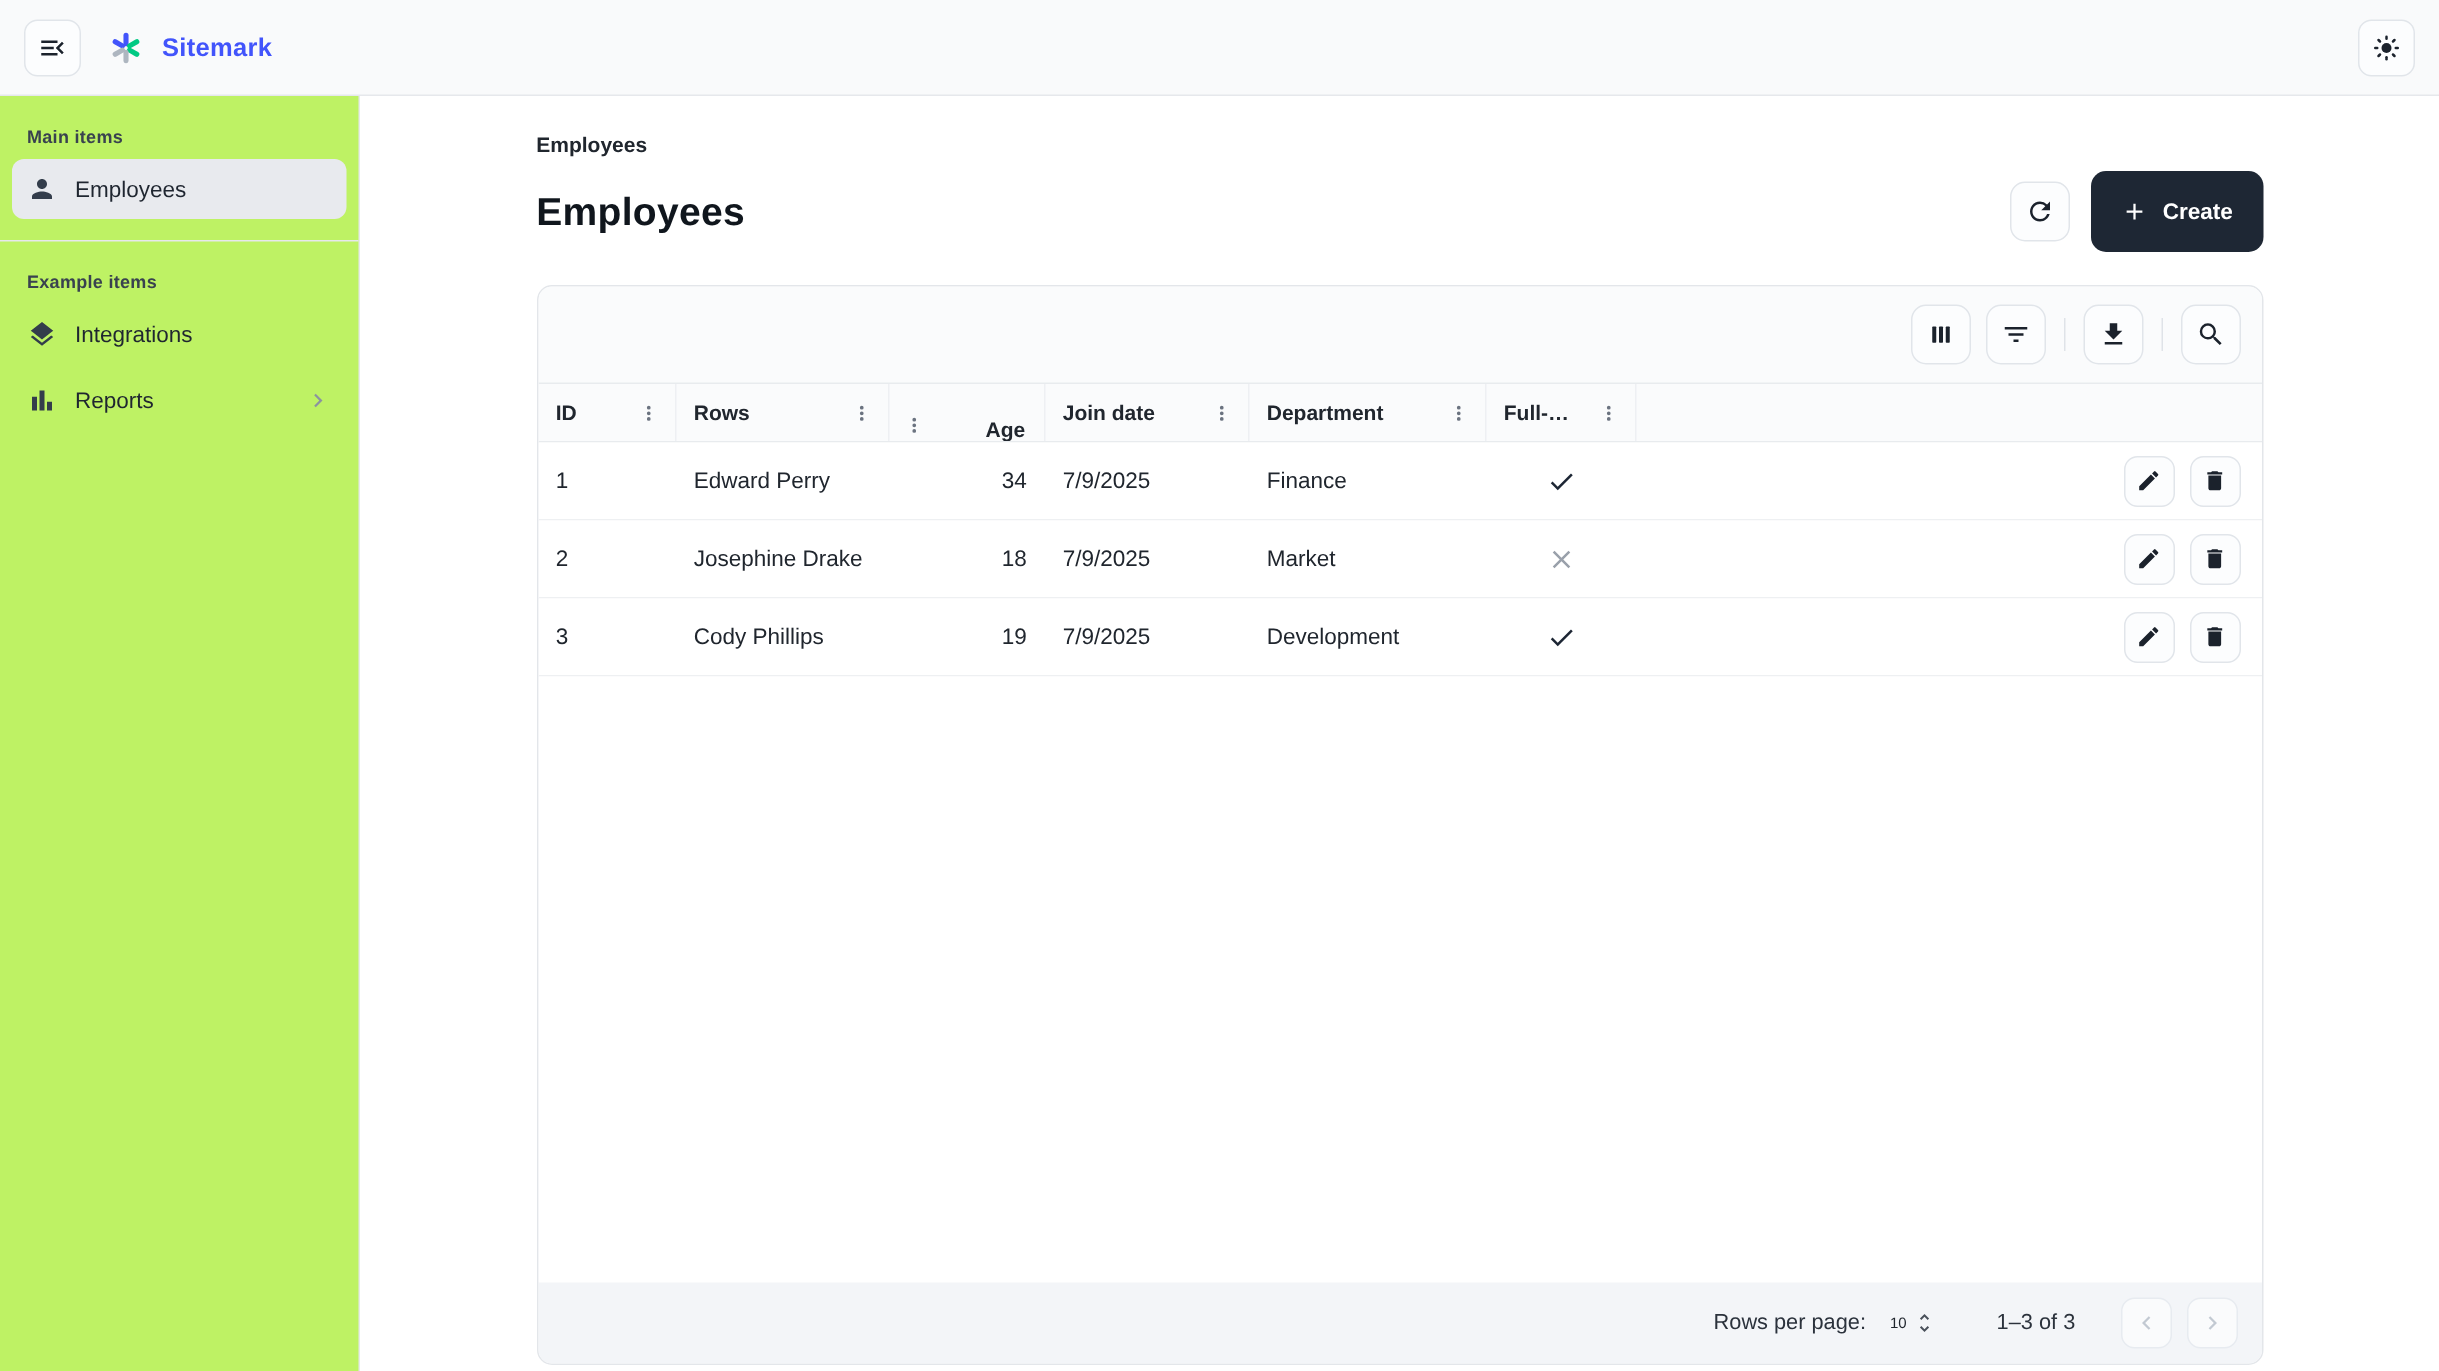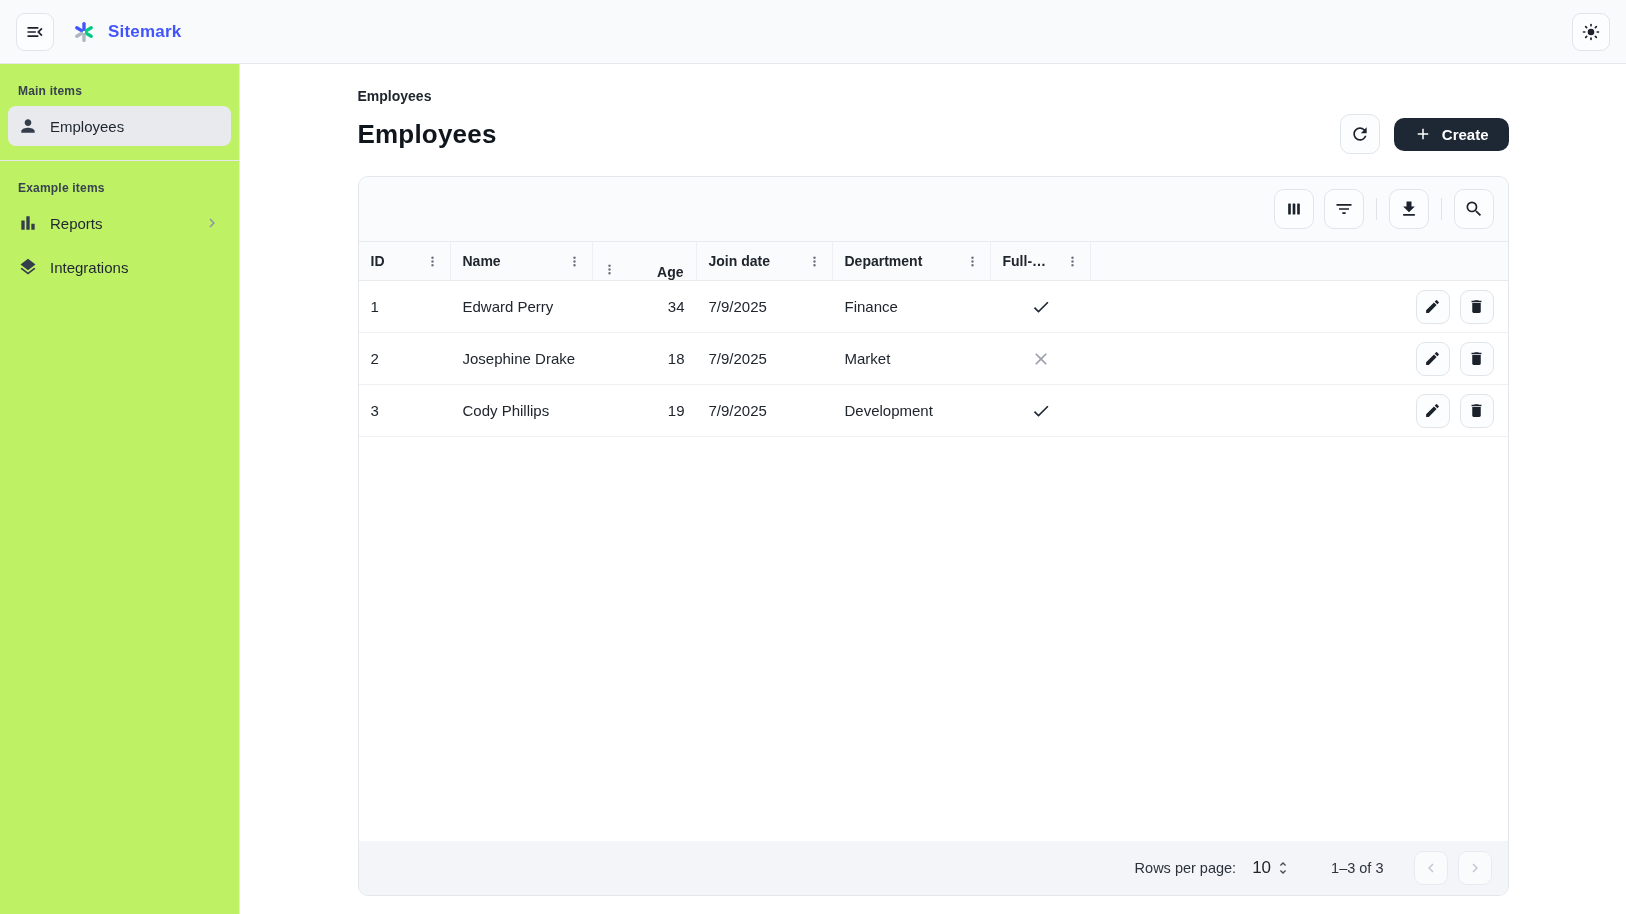--- a/index.html
+++ b/index.html
@@ -58,21 +58,21 @@
   .main { grid-area:main; background:#ffffff; overflow:hidden; }
   .container { width:1151px; margin:0 auto; padding-top:24px; }
   .breadcrumb { font-size:14px; font-weight:700; color:#20262e; }
   .title-row { display:flex; align-items:center; justify-content:space-between; margin-top:10px; }
   .page-title { font-size:26px; font-weight:700; color:#10161d; letter-spacing:.2px; }
   .title-actions { display:flex; align-items:center; gap:14px; }
   .btn-refresh { width:40px; height:40px; border-radius:10px; }
   .btn-create {
     display:flex; align-items:center; gap:10px;
     background:#1e2734; color:#ffffff; border:none; border-radius:10px;
-    height:33px; padding:0 20px; font-size:15px; font-weight:600;
+    height:54px; padding:0 20px; font-size:15px; font-weight:600;
     font-family:inherit; cursor:pointer;
   }
 
   
   .card {
     margin-top:22px; height:720px;
     border:1px solid #e3e6ea; border-radius:10px;
     background:#ffffff; display:flex; flex-direction:column; overflow:hidden;
   }
   .grid-toolbar {
@@ -122,21 +122,21 @@
 
   .grid-empty { flex:1 1 auto; background:#ffffff; }
 
   .grid-footer {
     background:#f3f5f8; height:54px;
     display:flex; align-items:center; justify-content:flex-end;
     padding-right:16px; font-size:14.5px; color:#2b323c;
   }
   .rpp-label { margin-right:16px; }
   .rpp-select { display:flex; align-items:center; gap:4px; cursor:pointer; }
-  .rpp-value { font-size:17px; color:#20262e; }
+  .rpp-value { font-size:10px; color:#20262e; }
   .rpp-select .unfold { color:#49505a; }
   .range-label { margin-left:40px; margin-right:30px; }
   .page-btn {
     width:34px; height:34px; border-radius:9px;
     background:rgba(255,255,255,.55); border:1px solid #e7ebf0; color:#c2c9d2;
     display:flex; align-items:center; justify-content:center; cursor:default;
   }
   .page-btn + .page-btn { margin-left:10px; }
 </style>
 </head>
@@ -192,38 +192,38 @@
     </span>
     <span class="nav-label">Employees</span>
   </div>
 
   <hr class="sidebar-divider">
 
   <div class="nav-section-label">Example items</div>
   <div class="nav-item">
     <span class="nav-icon">
       <svg width="20" height="20" viewBox="0 0 24 24" fill="currentColor">
+          <path d="M11.99 18.54l-7.37-5.73L3 14.07l9 7 9-7-1.63-1.27-7.38 5.74zM12 16l7.36-5.73L21 9l-9-7-9 7 1.63 1.27L12 16z"></path>
+        </svg>
+    </span>
+    <span class="nav-label">Integrations</span>
+  </div>
+  <div class="nav-item">
+    <span class="nav-icon">
+      <svg width="20" height="20" viewBox="0 0 24 24" fill="currentColor">
           <path d="M4 9h4v11H4zM10 4h4v16h-4zM16 13h4v7h-4z"></path>
         </svg>
     </span>
     <span class="nav-label">Reports</span>
     <span class="nav-expand">
       <svg width="18" height="18" viewBox="0 0 24 24" fill="currentColor">
           <path d="M10 6 8.59 7.41 13.17 12l-4.58 4.59L10 18l6-6z"></path>
         </svg>
     </span>
   </div>
-  <div class="nav-item">
-    <span class="nav-icon">
-      <svg width="20" height="20" viewBox="0 0 24 24" fill="currentColor">
-          <path d="M11.99 18.54l-7.37-5.73L3 14.07l9 7 9-7-1.63-1.27-7.38 5.74zM12 16l7.36-5.73L21 9l-9-7-9 7 1.63 1.27L12 16z"></path>
-        </svg>
-    </span>
-    <span class="nav-label">Integrations</span>
-  </div>
 </aside>
 
 <main class="main">
   <div class="container">
     <div class="breadcrumb">Employees</div>
 
     <div class="title-row">
       <h1 class="page-title">Employees</h1>
       <div class="title-actions">
         <button class="icon-btn btn-refresh">
@@ -284,21 +284,21 @@
       <div class="grid-cols grid-header">
         <div class="hcell">
           <span class="hlabel">ID</span>
           <button class="kebab">
               <svg width="15" height="15" viewBox="0 0 24 24" fill="currentColor">
                 <path d="M12 8a2 2 0 1 0 0-4 2 2 0 0 0 0 4zm0 2a2 2 0 1 0 0 4 2 2 0 0 0 0-4zm0 6a2 2 0 1 0 0 4 2 2 0 0 0 0-4z"></path>
               </svg>
             </button>
         </div>
         <div class="hcell">
-          <span class="hlabel">Name</span>
+          <span class="hlabel">Rows</span>
           <button class="kebab">
               <svg width="15" height="15" viewBox="0 0 24 24" fill="currentColor">
                 <path d="M12 8a2 2 0 1 0 0-4 2 2 0 0 0 0 4zm0 2a2 2 0 1 0 0 4 2 2 0 0 0 0-4zm0 6a2 2 0 1 0 0 4 2 2 0 0 0 0-4z"></path>
               </svg>
             </button>
         </div>
         <div class="hcell align-right">
           <button class="kebab">
               <svg width="15" height="15" viewBox="0 0 24 24" fill="currentColor">
                 <path d="M12 8a2 2 0 1 0 0-4 2 2 0 0 0 0 4zm0 2a2 2 0 1 0 0 4 2 2 0 0 0 0-4zm0 6a2 2 0 1 0 0 4 2 2 0 0 0 0-4z"></path>

